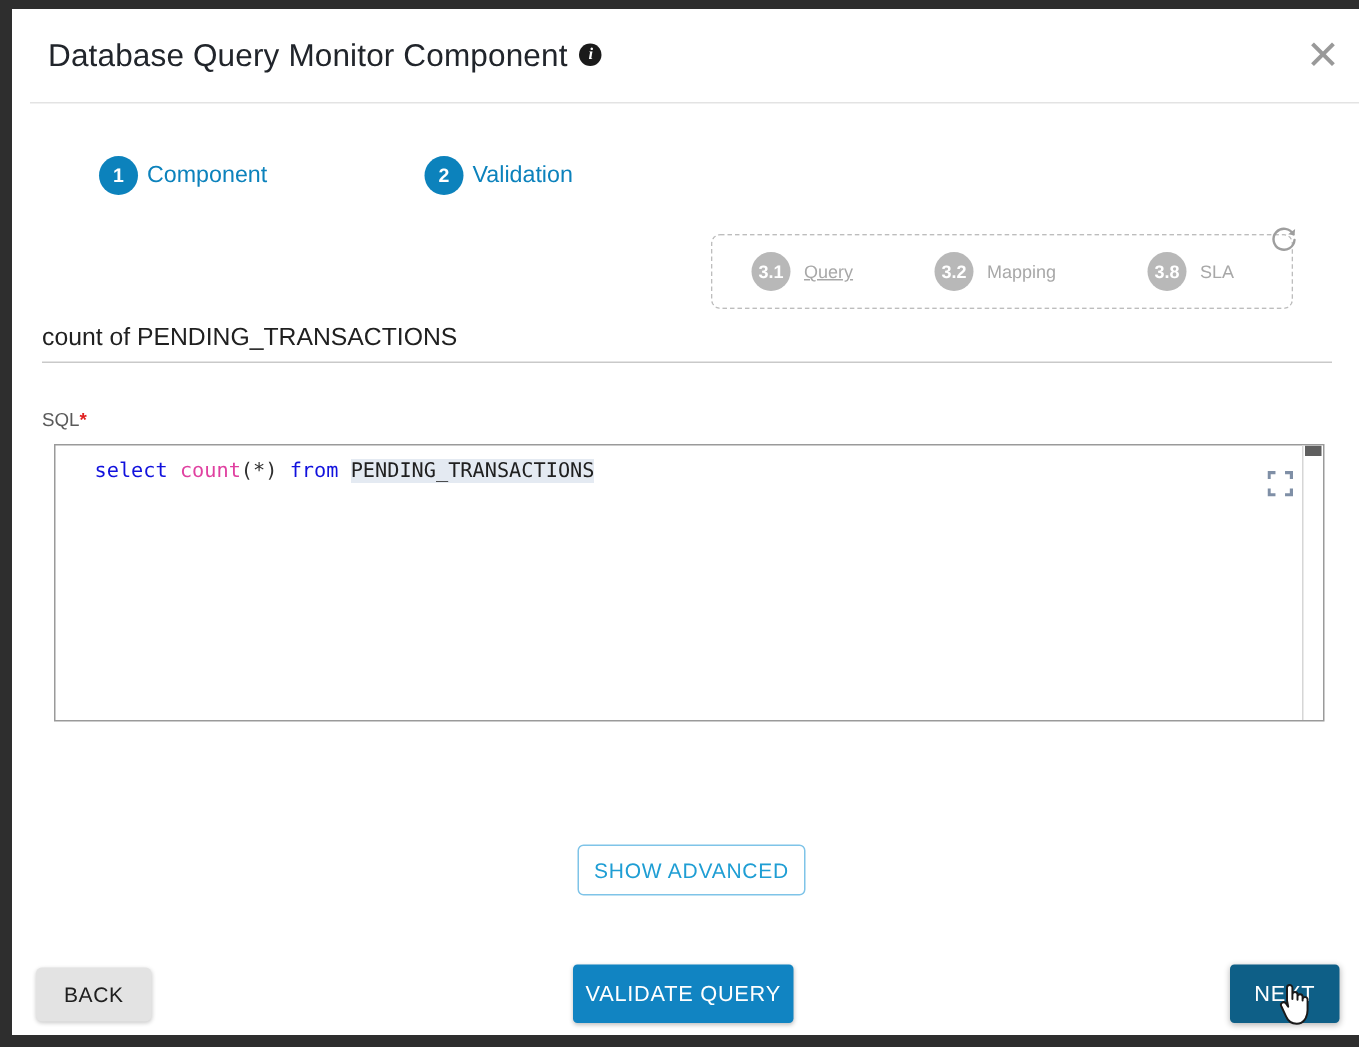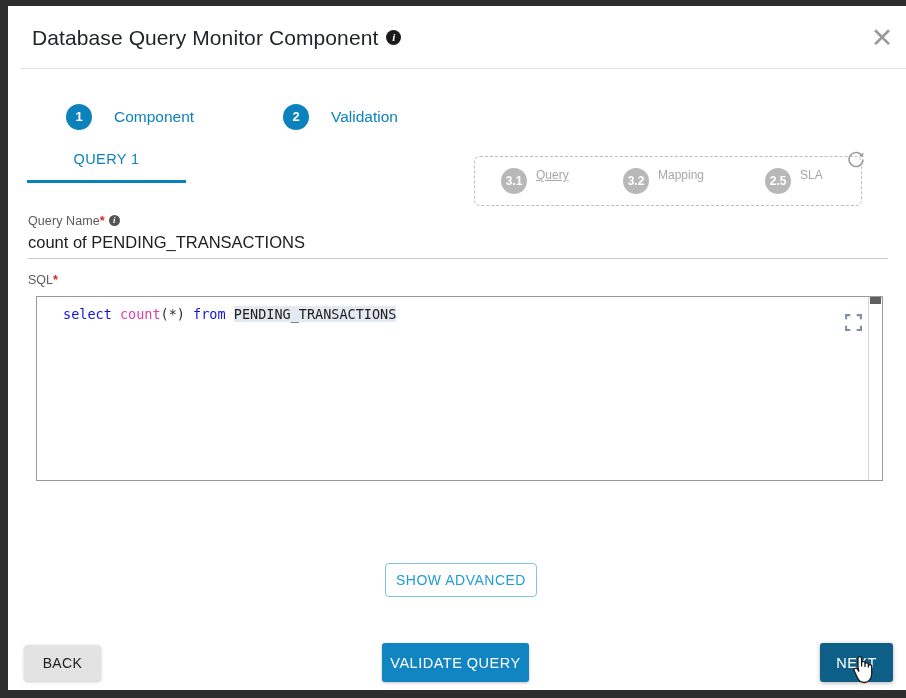--- a/index.html
+++ b/index.html
@@ -107,21 +107,21 @@
     border-radius: 50%;
     background: #0c82bc;
     color: #fff;
     font-size: 13px;
     font-weight: bold;
     line-height: 26px;
     text-align: center;
     flex: 0 0 auto;
   }
   .step-label {
-    margin-left: 22px;
+    margin-left: 6px;
     font-size: 15.5px;
     color: #0c82bc;
     white-space: nowrap;
   }
   #step-1 { left: 58px; }
   #step-2 { left: 275px; }
 
   
   #substep-group {
     position: absolute;
@@ -130,21 +130,21 @@
     width: 388px;
     height: 50px;
     border: 1px dashed #bdbdbd;
     border-radius: 6px;
     box-sizing: border-box;
   }
   .substep {
     position: absolute;
     top: 11px;
     display: flex;
-    align-items: flex-start;
+    align-items: center;
     cursor: pointer;
   }
   .substep-circle {
     width: 26px;
     height: 26px;
     border-radius: 50%;
     background: #b8b8b8;
     color: #ffffff;
     font-size: 12px;
     font-weight: bold;
@@ -409,39 +409,33 @@
       <div id="substep-group">
         <div class="substep" id="substep-31">
           <div class="substep-circle">3.1</div>
           <div class="substep-label underlined">Query</div>
         </div>
         <div class="substep" id="substep-32">
           <div class="substep-circle">3.2</div>
           <div class="substep-label">Mapping</div>
         </div>
         <div class="substep" id="substep-33">
-          <div class="substep-circle">2.5</div>
+          <div class="substep-circle">3.8</div>
           <div class="substep-label">SLA</div>
         </div>
       </div>
 
       <svg id="refresh-icon" viewBox="0 0 20 20">
         <path d="M16.2 6.2 A7 7 0 1 0 17 10" stroke="#9e9e9e" stroke-width="1.6" fill="none" stroke-linecap="round"></path>
         <path d="M17.4 2.6 L17.0 7.0 L12.8 6.1 Z" fill="#9e9e9e"></path>
       </svg>
     </div>
 
-    <div id="tabs">
-      <div id="tab-query-1">QUERY 1</div>
-    </div>
 
     <div id="query-name-block">
-      <div class="field-label">
-        <span>Query Name</span><span class="req-star">*</span><span class="info-icon-sm">i</span>
-      </div>
       <input id="query-name-input" type="text" value="count of PENDING_TRANSACTIONS" style="">
     </div>
 
     <div id="sql-label">
       <span>SQL</span><span class="req-star">*</span>
     </div>
 
     <div id="sql-editor">
       <div id="sql-code"><span class="tok-kw">select</span><span> </span><span class="tok-fn">count</span><span class="tok-punct">(*)</span><span> </span><span class="tok-kw">from</span><span> </span><span class="tok-tbl">PENDING_TRANSACTIONS</span></div>
 

